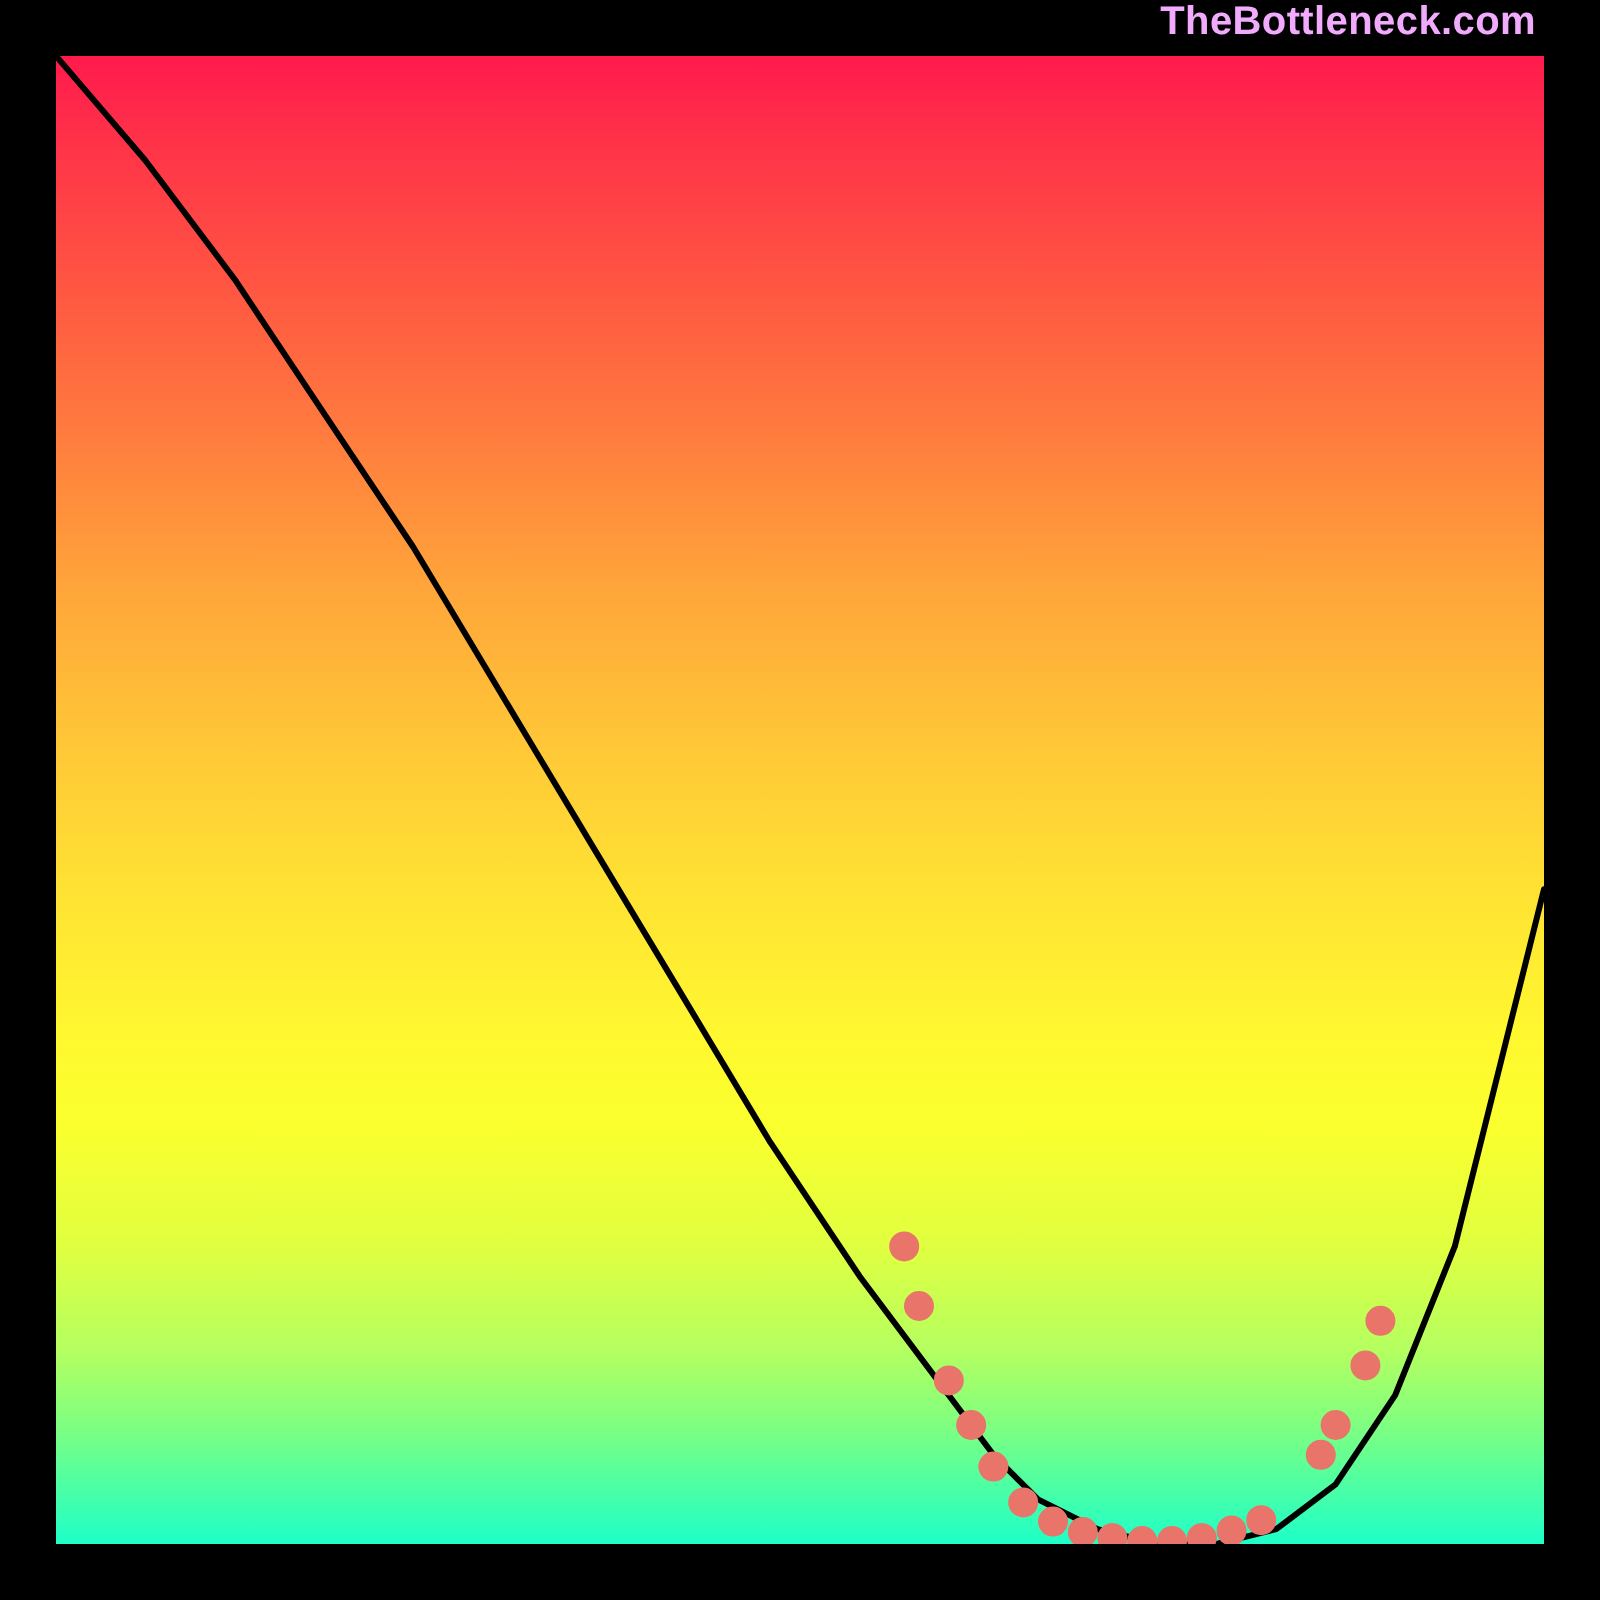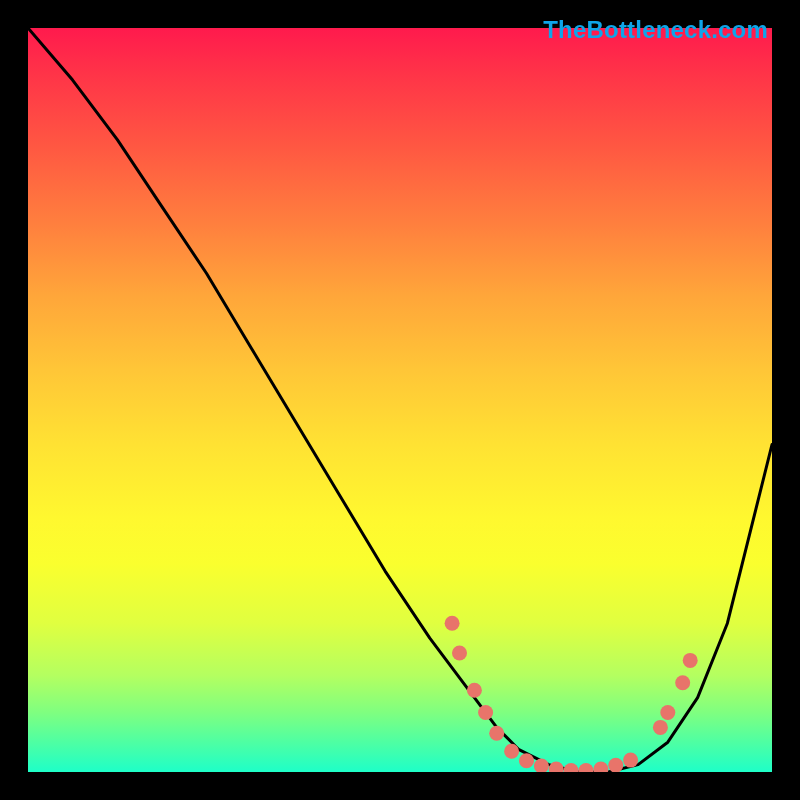--- a/index.html
+++ b/index.html
@@ -44,26 +44,26 @@
       #faff2e 72%,
       #e0ff40 80%,
       #b4ff60 87%,
       #7fff80 92%,
       #4effa3 96%,
       #1effc8 100%
     );
   }
   .attribution {
     position: absolute;
-    top: 16px;
+    top: 0;
     right: 32px;
     font-family: Arial, Helvetica, sans-serif;
-    font-size: 24px;
+    font-size: 20px;
     font-weight: 600;
-    color: #0ea5e9;
+    color: #f0abfc;
     letter-spacing: 0.2px;
   }
   svg.curve {
     position: absolute;
     left: 0;
     top: 0;
     width: 744px;
     height: 744px;
   }
 </style>

